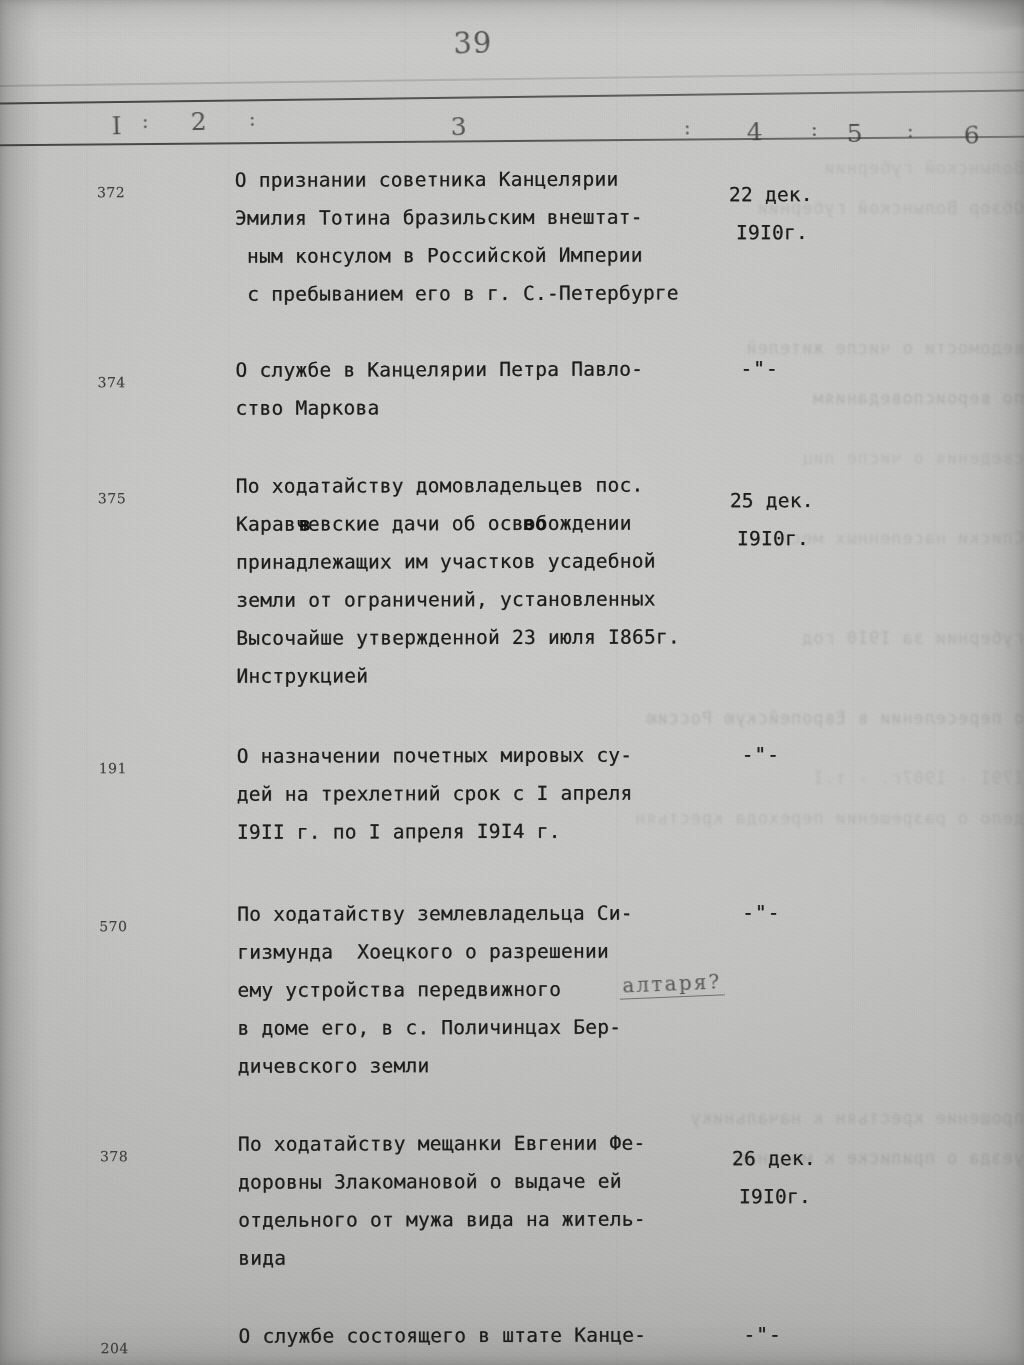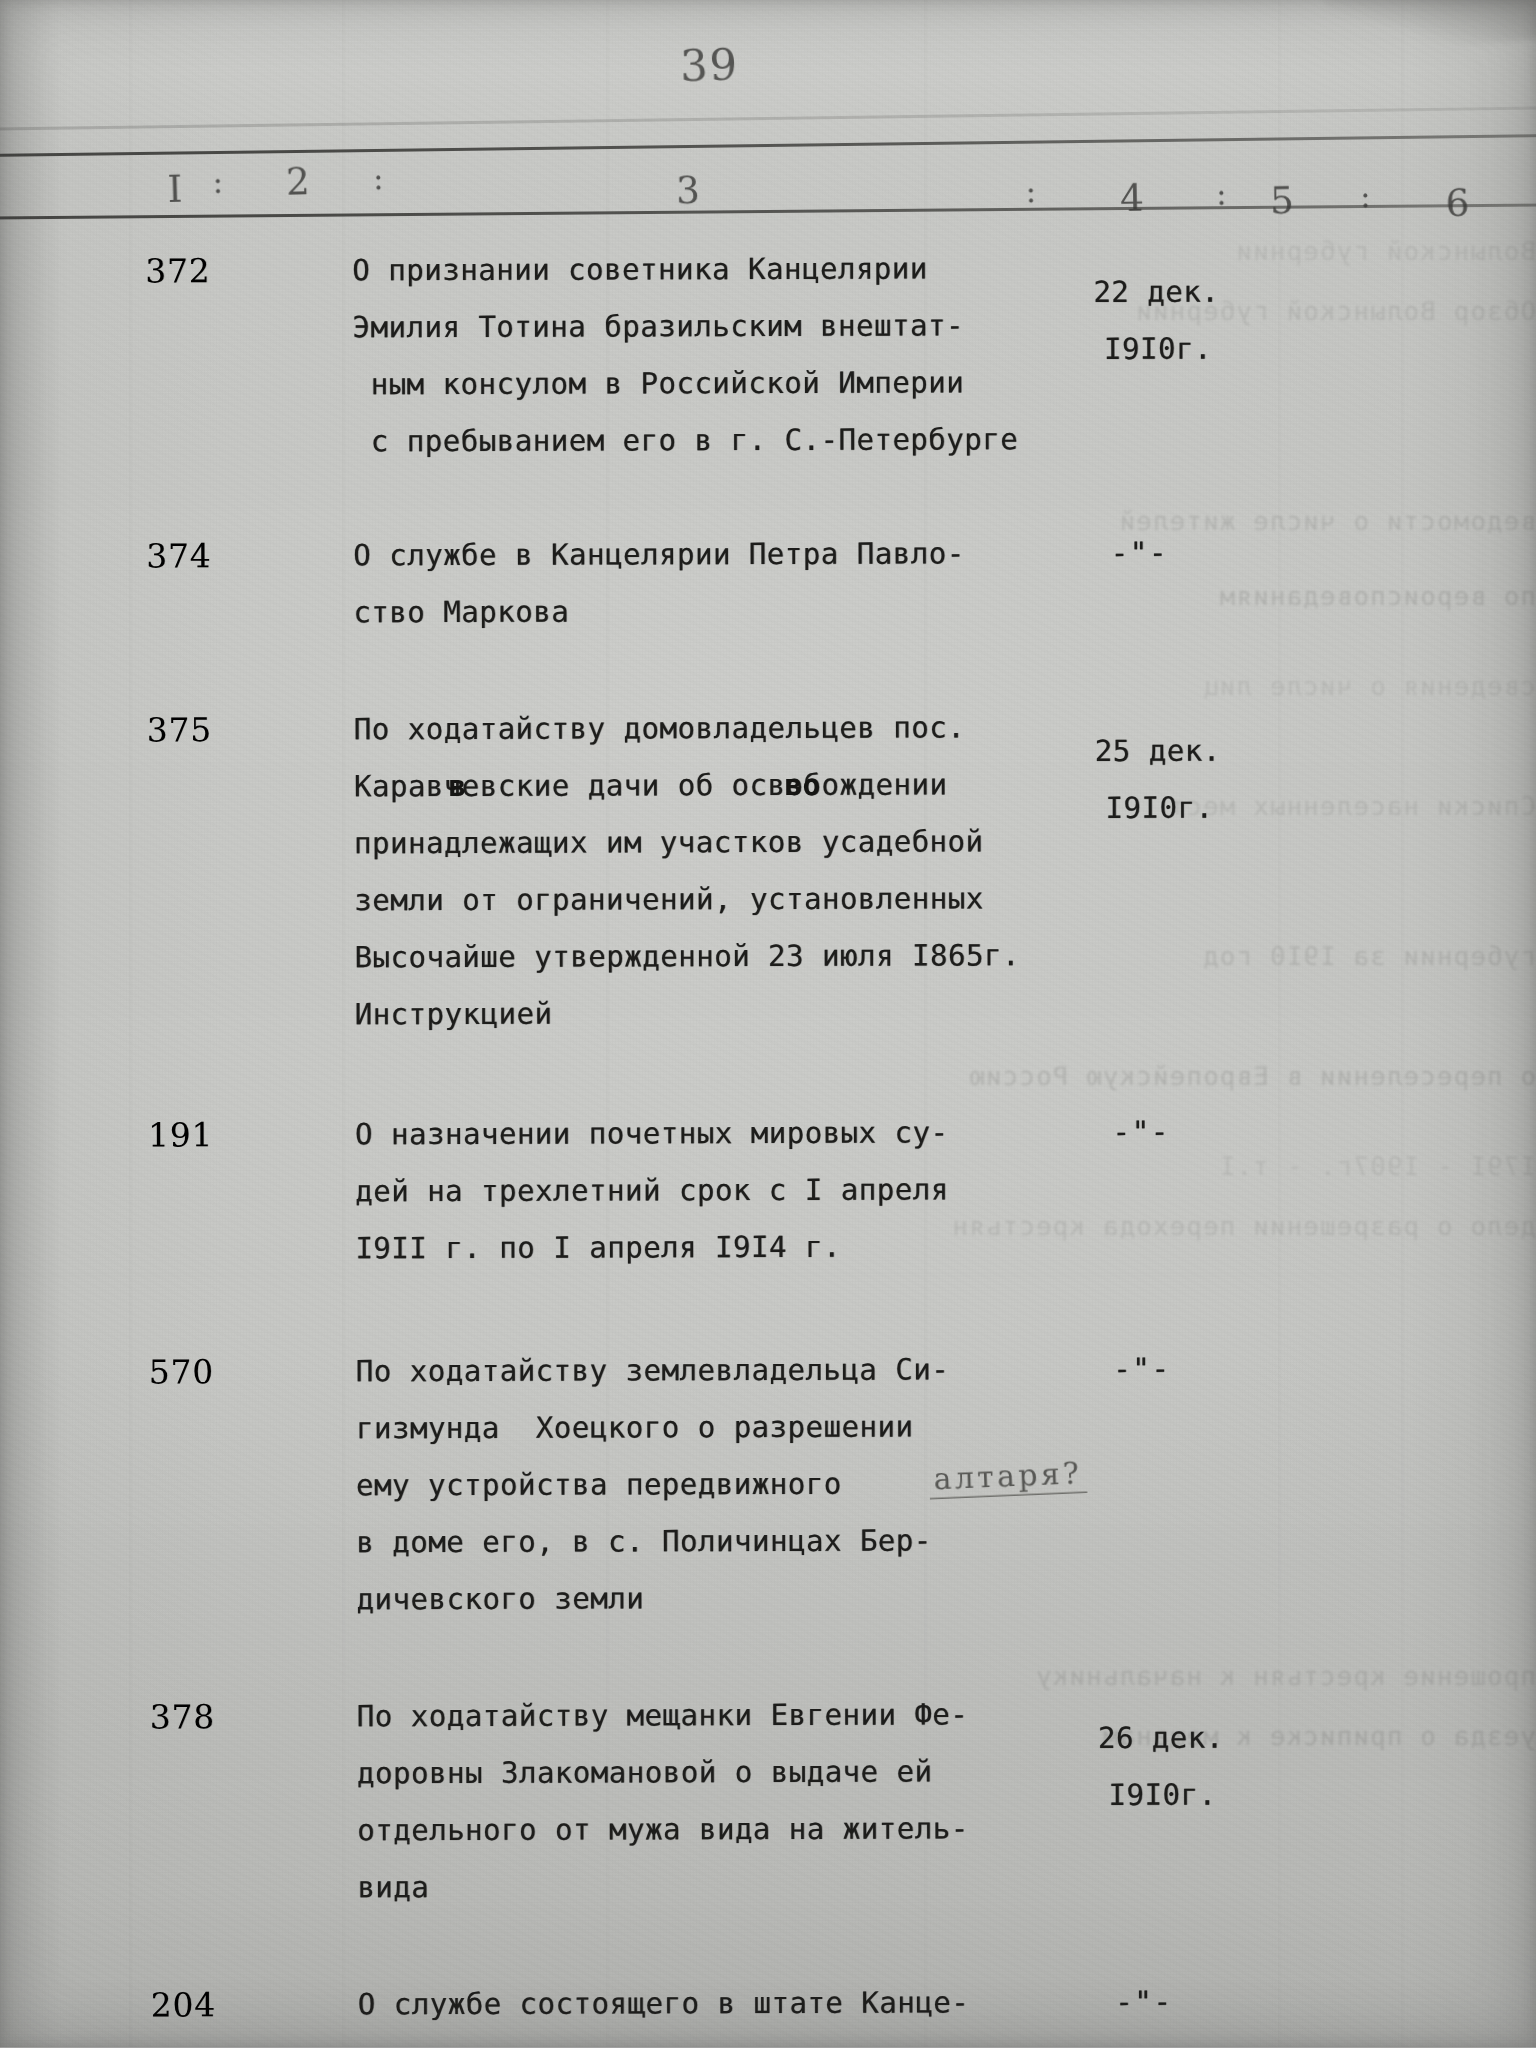--- a/index.html
+++ b/index.html
@@ -188,26 +188,26 @@
     color: #1d1d1b;
     
     text-shadow:
        0.45px 0 0 rgba(30,30,28,.34),
       -0.35px 0 0 rgba(30,30,28,.20),
        0 0.4px 0 rgba(30,30,28,.16);
   }
   .col-num {
     position: absolute;
     left: 98px;
-    top: 0;
+    top: 15px;
     width: 80px;
     font-family: "DejaVu Serif", serif;
-    font-size: 22px;
+    font-size: 14px;
     letter-spacing: .5px;
-    color: #000000;
+    color: #404040;
     text-shadow: .4px 0 0 rgba(30,30,28,.25);
   }
   .col-title {
     position: absolute;
     left: 236px;
     top: 0;
   }
   .col-date {
     position: absolute;
     left: 730px;

